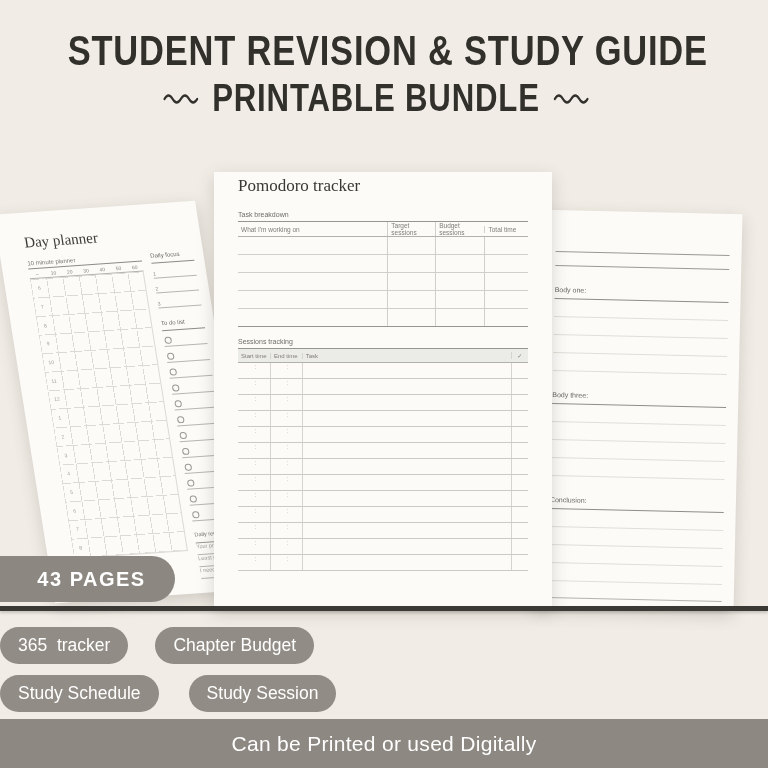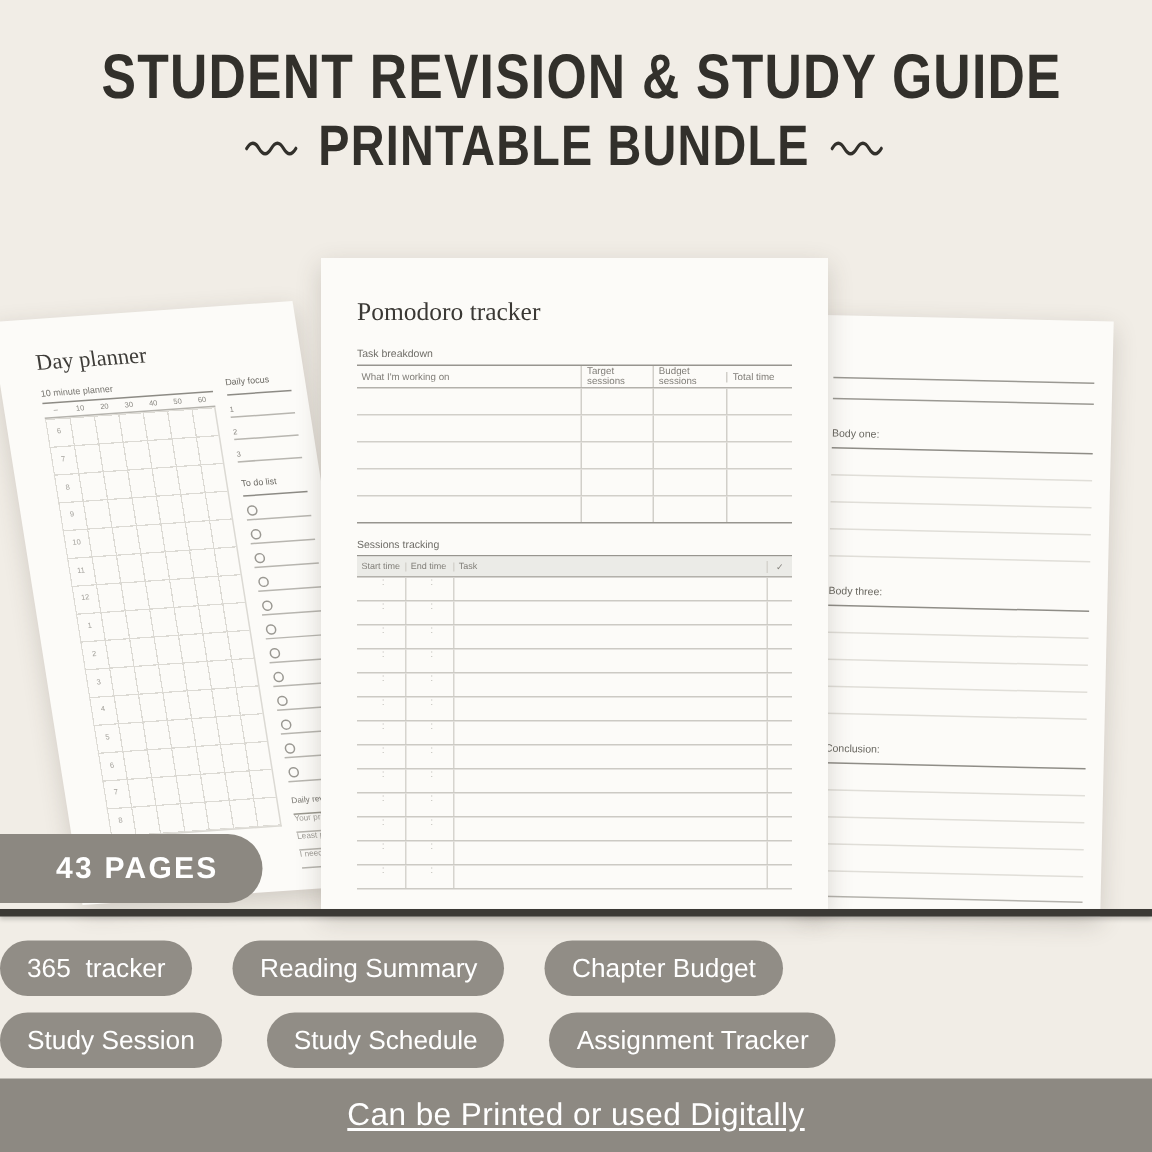--- a/index.html
+++ b/index.html
@@ -40,21 +40,21 @@
   .focus-row{display:flex;align-items:flex-end;gap:3px;height:14px;border-bottom:0.8px solid #b8b6b0;}
   .focus-row .num{font-size:5px;color:#8a8882;line-height:8px;}
   .todo-sec{margin-top:12px;}
   .todo-row{height:15px;border-bottom:0.8px solid #b8b6b0;display:flex;align-items:flex-end;}
   .todo-circle{width:5px;height:5px;border:0.8px solid #9a9892;border-radius:50%;margin:0 0 2px 1px;}
   .review-sec{margin-top:10px;}
   .review-label{font-size:5.5px;color:#77756f;border-bottom:0.8px solid #9a988f;height:11px;}
   .review-row{font-size:5.5px;color:#a09e98;border-bottom:0.8px solid #b8b6b0;height:11px;}
 
   
-  .page-center{left:214px;top:172px;width:338px;height:436px;padding:26px 24px;z-index:3;}
+  .page-center{left:214px;top:172px;width:338px;height:436px;padding:4px 24px;z-index:3;}
   .pc-title{font-family:"Liberation Serif",serif;font-size:17px;color:#3a3834;margin-bottom:15px;}
   .section-label{font-size:7px;color:#6f6d67;margin-bottom:3px;}
   .t-table{border-top:1px solid #97958f;border-bottom:1px solid #97958f;margin-bottom:11px;}
   .t-row{display:flex;height:17px;border-bottom:1px solid #d1cfc9;}
   .t-rows .t-row:last-child{border-bottom:none;}
   .t-head{display:flex;height:14px;border-bottom:1px solid #b3b1ab;align-items:center;}
   .t-head div,.t-row div{box-sizing:border-box;}
   .tc1{width:51.5%;padding-left:3px;}
   .tc2{width:16.5%;border-left:1px solid #d1cfc9;padding-left:3px;}
   .tc3{width:17%;border-left:1px solid #d1cfc9;padding-left:3px;}
@@ -87,21 +87,21 @@
          letter-spacing:1.5px;}
   .divider{position:absolute;top:606px;left:0;width:768px;height:5px;background:#3b3935;z-index:5;
            box-shadow:0 2px 3px rgba(0,0,0,0.18);}
   .pill-row{position:absolute;left:0;right:0;display:flex;justify-content:flex-start;z-index:6;}
   .pill-row1{top:627px;gap:27px;}
   .pill-row2{top:675px;gap:30px;}
   .pill{height:37px;border-radius:19px;background:#918d86;color:#ffffff;display:flex;
         align-items:center;padding:0 18px;font-size:17.5px;white-space:pre;}
   .footer{position:absolute;top:719px;left:0;right:0;height:49px;background:#8d8982;color:#ffffff;
           display:flex;align-items:center;justify-content:center;font-size:21px;
-          letter-spacing:0.3px;z-index:6;text-decoration:underline;}
+          letter-spacing:0.3px;z-index:6;}
 </style>
 </head>
 <body>
 
 <div class="canvas">
 
   <div class="title-wrap">
     <div class="title-line1">STUDENT REVISION &amp; STUDY GUIDE</div>
     <div class="title-line2">
       <svg class="squiggle" width="44" height="12" viewBox="0 0 44 12">
@@ -384,24 +384,22 @@
         </div>
       <div class="rp-end"></div>
     </div>
   </div>
 
   <div class="badge">43 PAGES</div>
   <div class="divider"></div>
 
   <div class="pill-row pill-row1">
     <div class="pill">365  tracker</div>
-      <div class="pill">Reading Summary</div>
       <div class="pill">Chapter Budget</div>
     </div>
   <div class="pill-row pill-row2">
-    <div class="pill">Study Session</div>
-  <div class="pill">Study Schedule</div>
-      <div class="pill">Assignment Tracker</div>
+    <div class="pill">Study Schedule</div>
+  <div class="pill">Study Session</div>
     </div>
 
   <div class="footer">Can be Printed or used Digitally</div>
 
 </div>
 
 </body></html>

